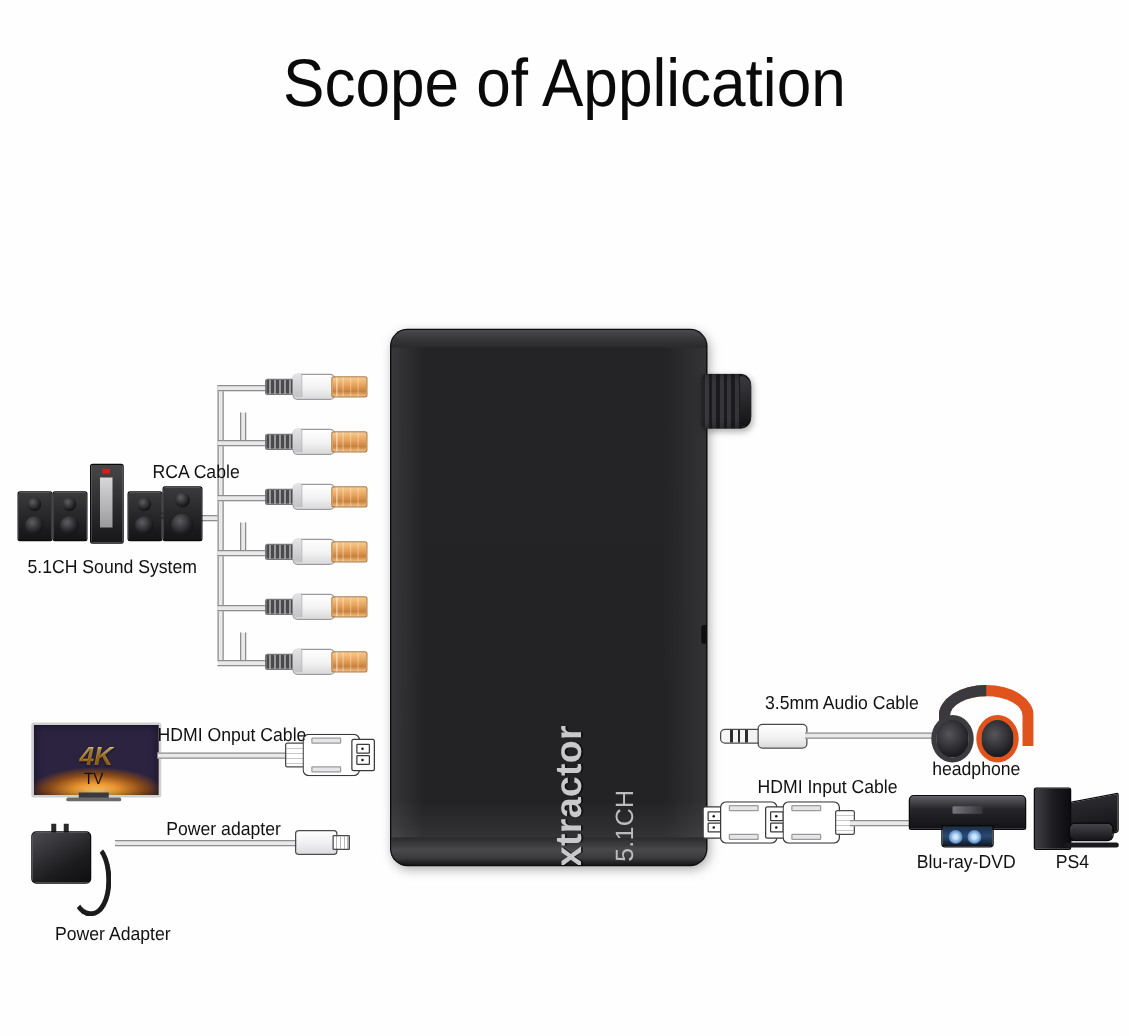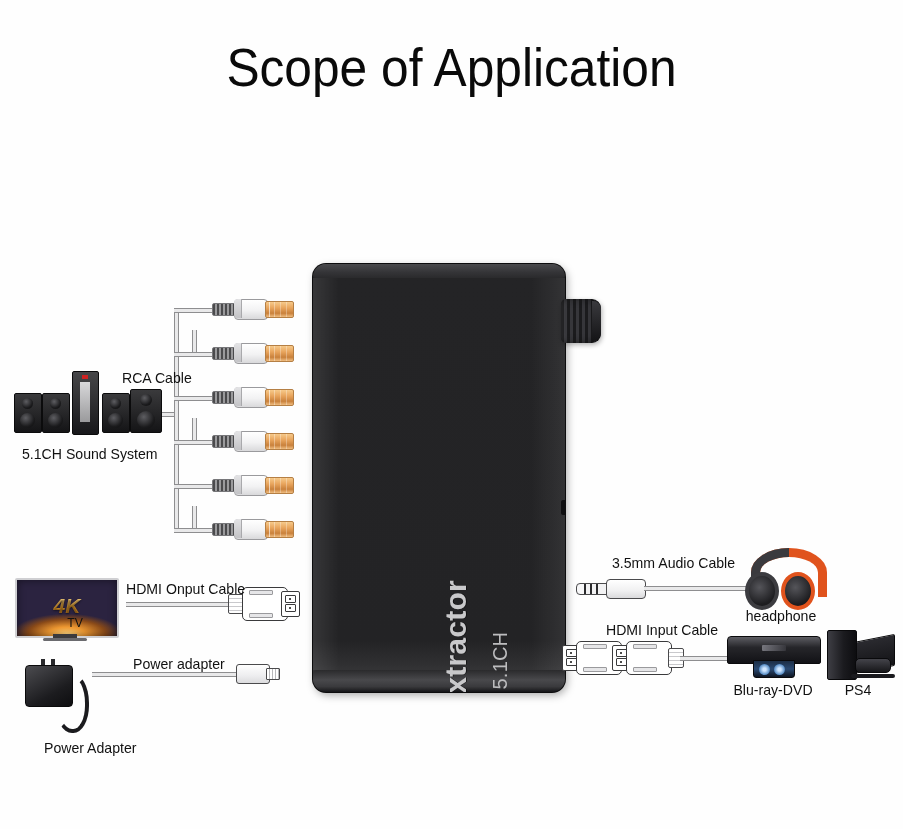--- a/index.html
+++ b/index.html
@@ -126,21 +126,21 @@
   .spk{position:absolute;background:linear-gradient(180deg,#3a3a3c,#141416);border:1px solid #0b0b0c;border-radius:2px;}
   .spk .drv{position:absolute;border-radius:50%;background:radial-gradient(circle at 38% 33%,#5e5e62,#1b1b1d 62%,#0a0a0b);}
   #sub{
     position:absolute;left:58px;top:0px;width:25px;height:62px;
     background:linear-gradient(180deg,#464648,#17171a);border:1px solid #0a0a0b;border-radius:2px;
   }
   #sub .bar{position:absolute;left:7px;top:10px;width:10px;height:40px;background:linear-gradient(180deg,#d8d8da,#9a9a9c);}
   #sub .dot{position:absolute;left:9px;top:3px;width:6px;height:4px;background:#c22;}
 
   
-  #tv{position:absolute;left:15px;top:578px;width:100px;height:66px;}
+  #tv{position:absolute;left:25px;top:578px;width:100px;height:66px;}
   #tv .screen{
     position:absolute;left:0;top:0;width:100px;height:56px;border-radius:2px;
     background:
       radial-gradient(ellipse 70% 46% at 50% 96%,#ffd27a 0%,#f09a32 26%,#8a4a18 55%,#2b2340 78%),
       linear-gradient(180deg,#1a2246 0%,#243055 45%,#6b4a3a 80%,#d98a35 100%);
     border:2px solid #cfcfd2;box-shadow:inset 0 0 8px rgba(0,0,0,.5);
     overflow:hidden;
   }
   #tv .fourk{
     position:absolute;left:0;top:14px;width:100%;text-align:center;

